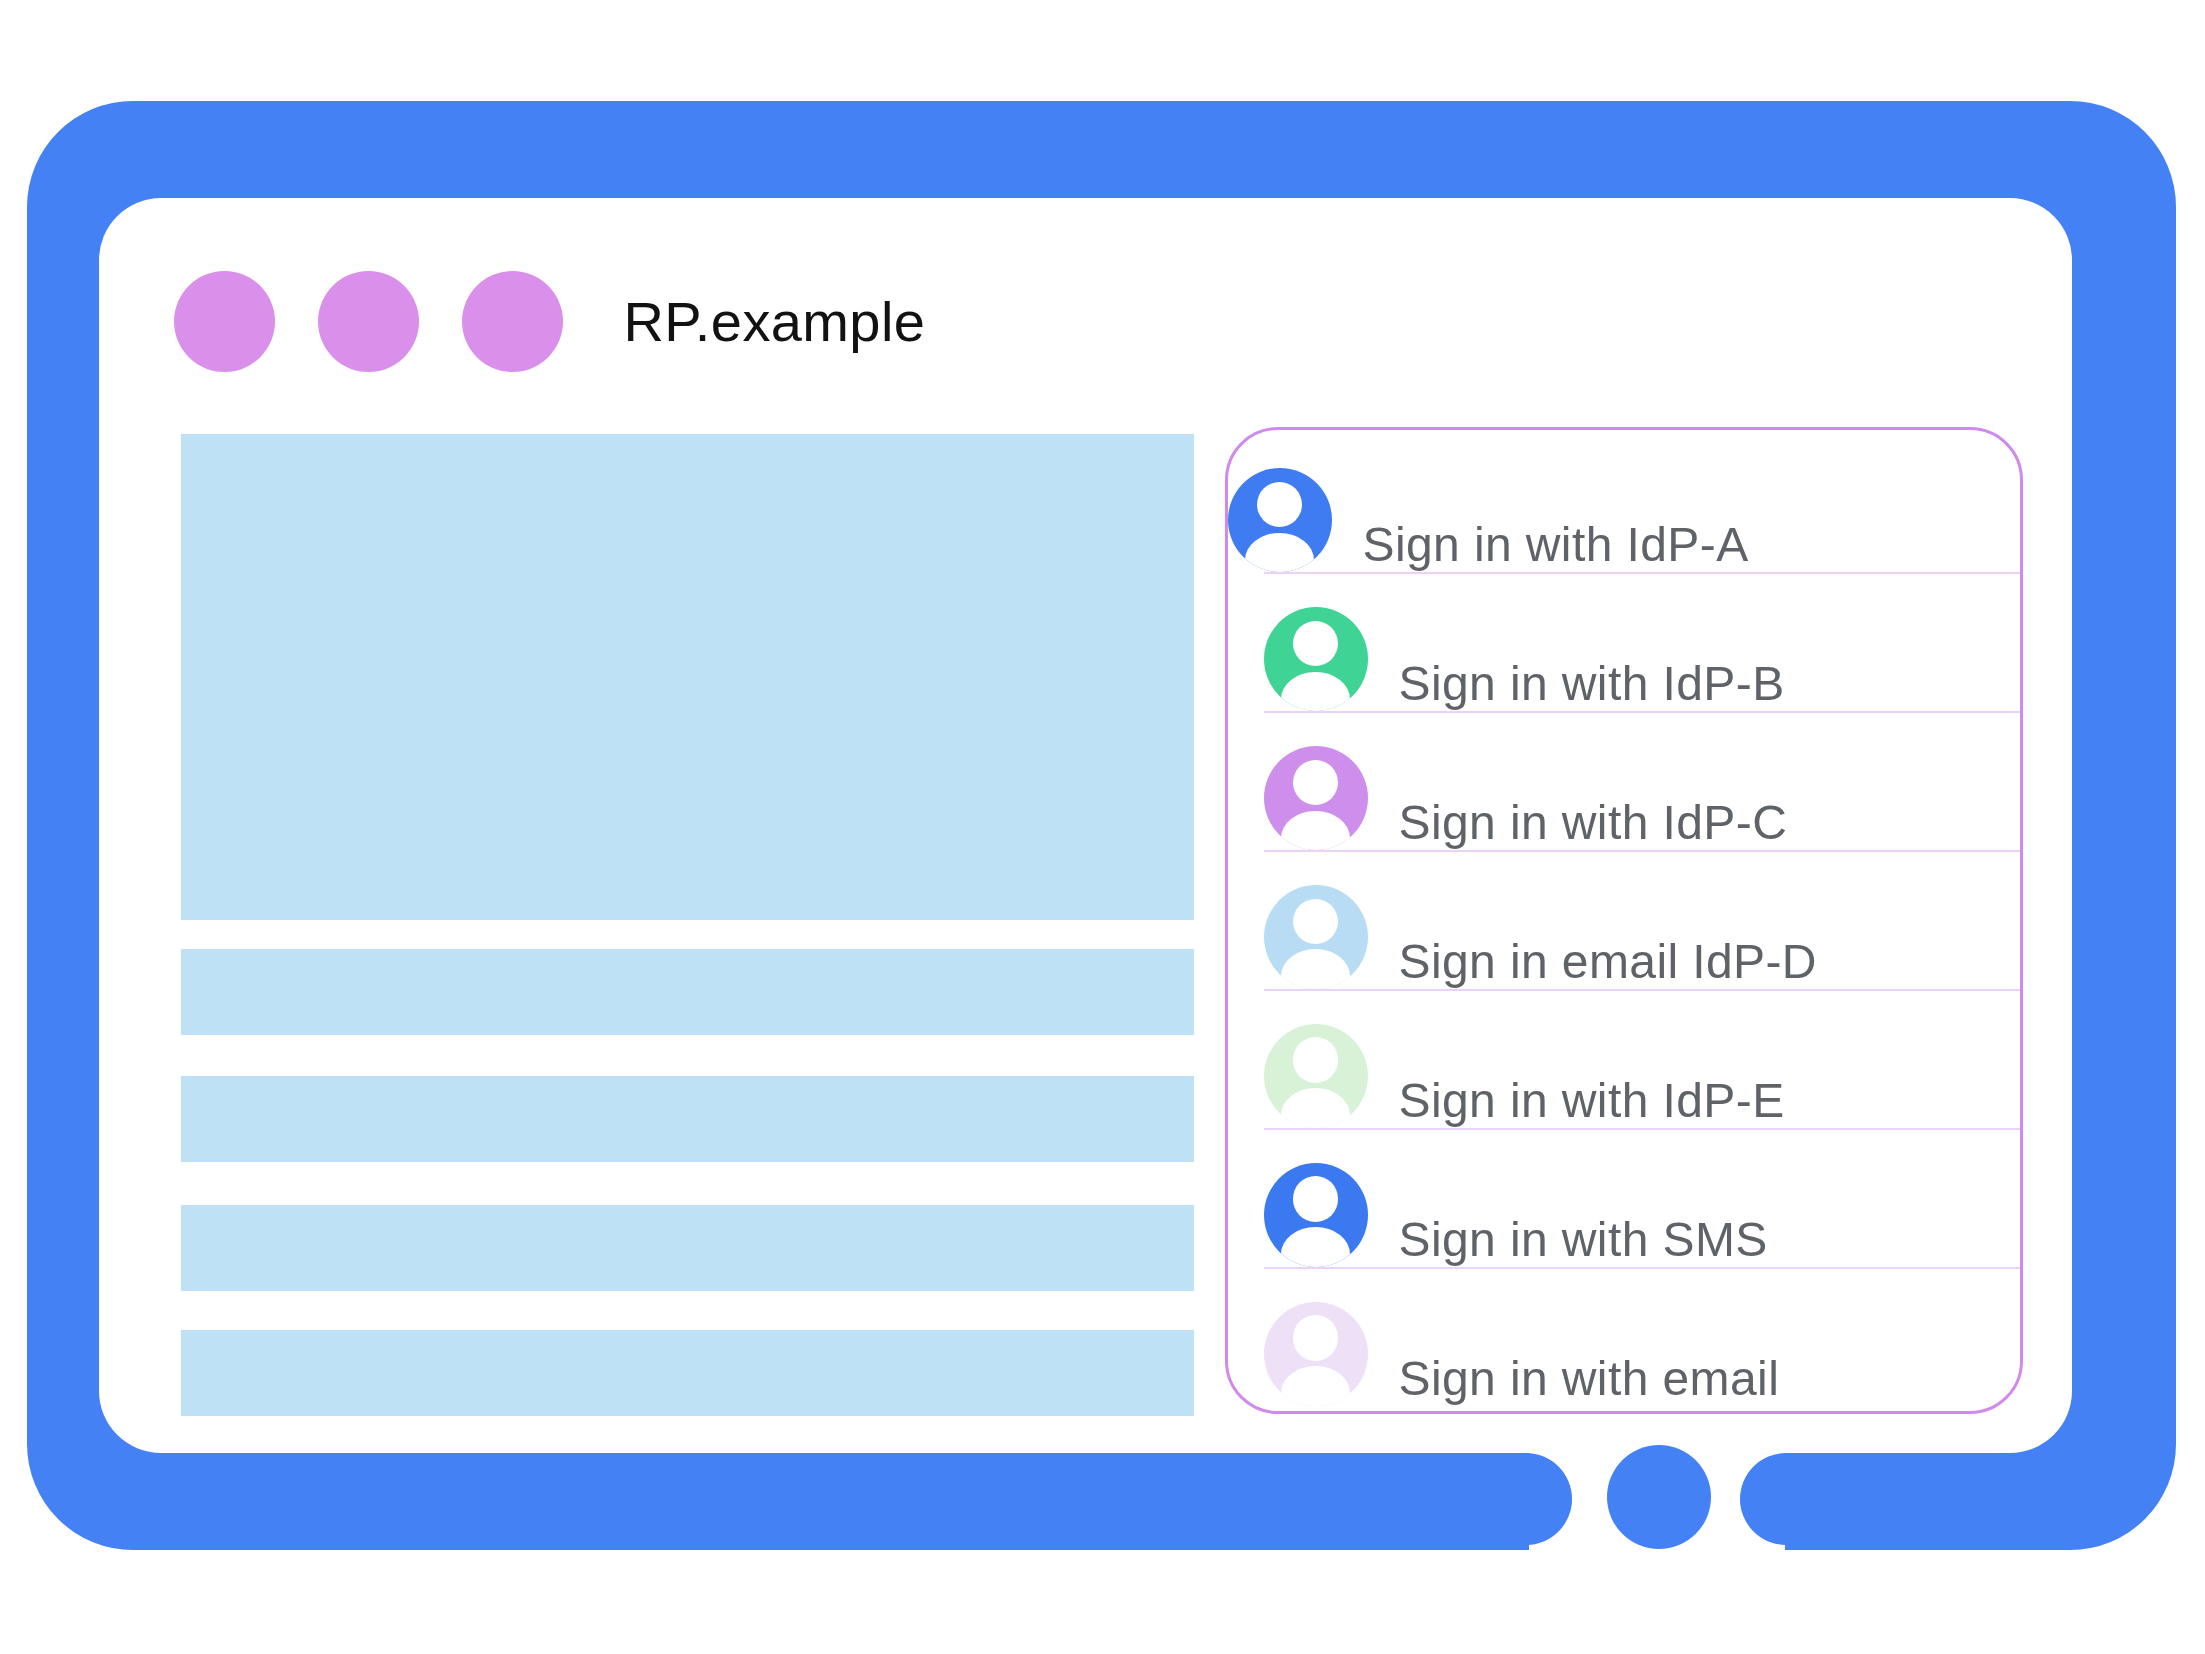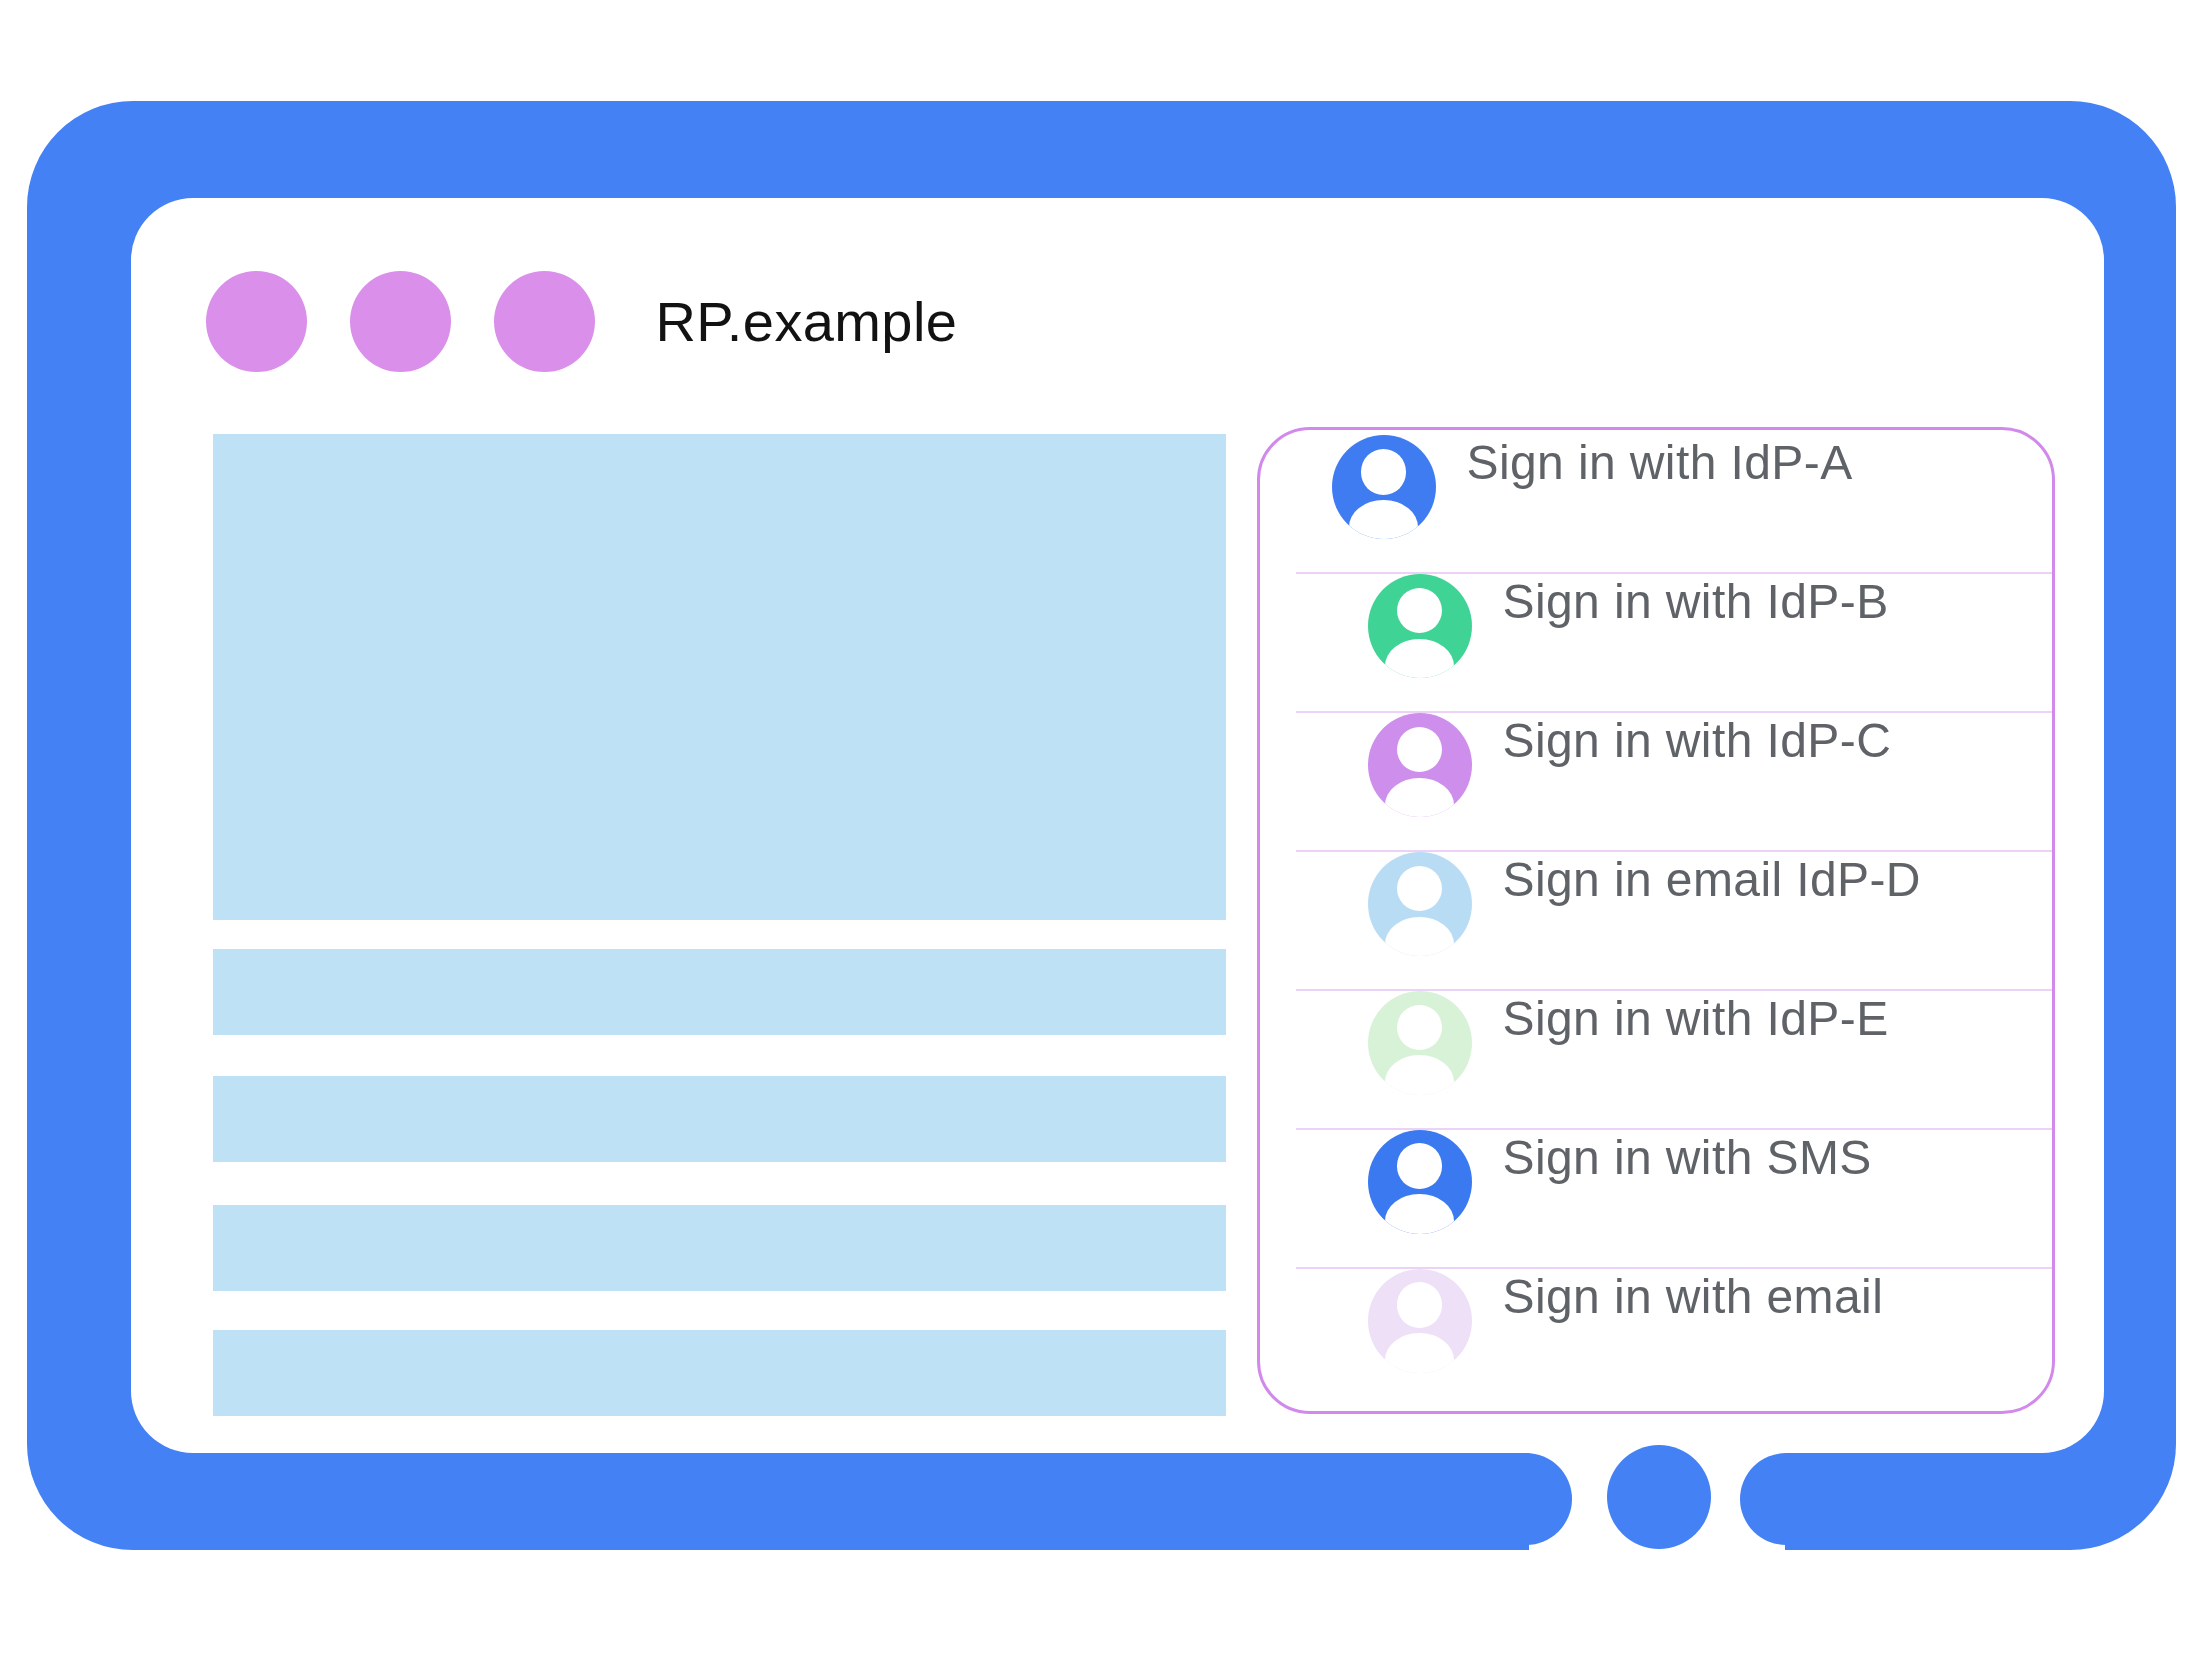--- a/index.html
+++ b/index.html
@@ -3,21 +3,21 @@
 <meta charset="utf-8">
 <style>
   * { margin:0; padding:0; box-sizing:border-box; }
   html,body { background:#ffffff; }
   body { font-family:"Liberation Sans", sans-serif; }
   .stage { position:relative; width:2206px; height:1654px; background:#ffffff; overflow:hidden; }
 
   
   .device { position:absolute; left:26.5px; top:101px; width:2149px; height:1449px;
             border-radius:106px; overflow:hidden; }
-  .screen { position:absolute; left:104px; top:97px; width:1973px; height:1255px;
+  .screen { position:absolute; left:72px; top:97px; width:1973px; height:1255px;
             background:#ffffff; border-radius:62px; }
   .notch-cut { position:absolute; left:1502px; top:1352px; width:256px; height:97px; background:#ffffff; }
   .bar-cap-left  { position:absolute; left:1413px; top:1352px; width:132px; height:92px;
                    border-radius:0 46px 46px 0; }
   .bar-cap-right { position:absolute; left:1713px; top:1352px; width:132px; height:92px;
                    border-radius:46px 0 0 46px; }
   .home-btn { position:absolute; left:1580px; top:1344px; width:104px; height:104px; border-radius:50%; }
 
   
   .chrome-dot { position:absolute; width:101px; height:101px; border-radius:50%; top:73px; }
@@ -30,21 +30,21 @@
   .ph-hero { top:236px; height:486px; }
   .ph-bar1 { top:751px;  height:86px; }
   .ph-bar2 { top:878px;  height:86px; }
   .ph-bar3 { top:1007px; height:86px; }
   .ph-bar4 { top:1132px; height:86px; }
 
   
   .signin-panel { position:absolute; left:1126px; top:229px; width:798px; height:987px;
                   background:#ffffff; border:3.5px solid #d189eb; border-radius:53px;
                   display:flex; flex-direction:column; overflow:hidden; padding:5.3px 0; }
-  .signin-row { flex:1; display:flex; align-items:flex-start; padding-left:72px; gap:31px; cursor:pointer; }
+  .signin-row { flex:1; display:flex; align-items:flex-end; gap:31px; cursor:pointer; }
   .signin-row + .signin-row { border-top:2.6px solid #ecd2f6;margin-left:36px; }
   .signin-label { font-size:48px; font-weight:500; color:#5f6368; letter-spacing:0.4px; white-space:nowrap; }
 
   
   .avatar { position:relative; width:104px; height:104px; border-radius:50%; overflow:hidden; flex:0 0 auto; }
   .avatar .head { position:absolute; left:28%; top:13%; width:44%; height:44%; border-radius:50%; background:#ffffff; }
   .avatar .torso { position:absolute; left:17%; top:62%; width:66%; height:52%; border-radius:50%; background:#ffffff; }
 </style>
 </head>
 <body>

